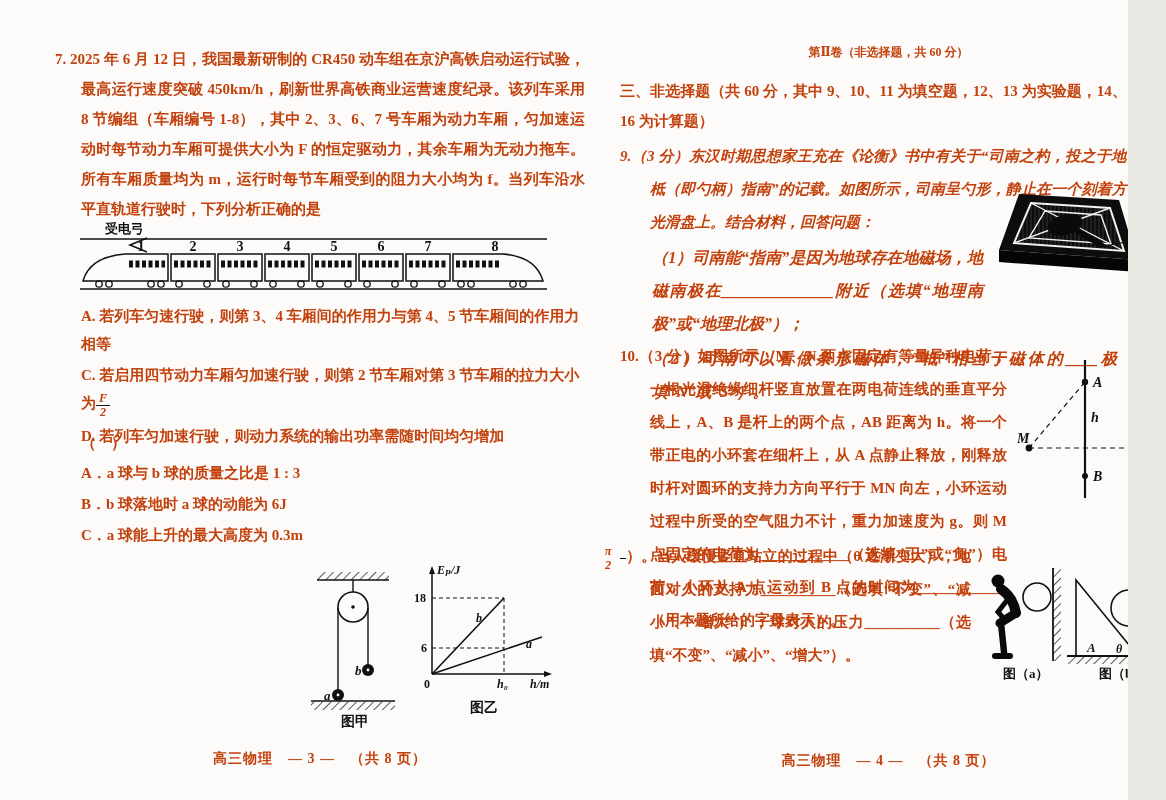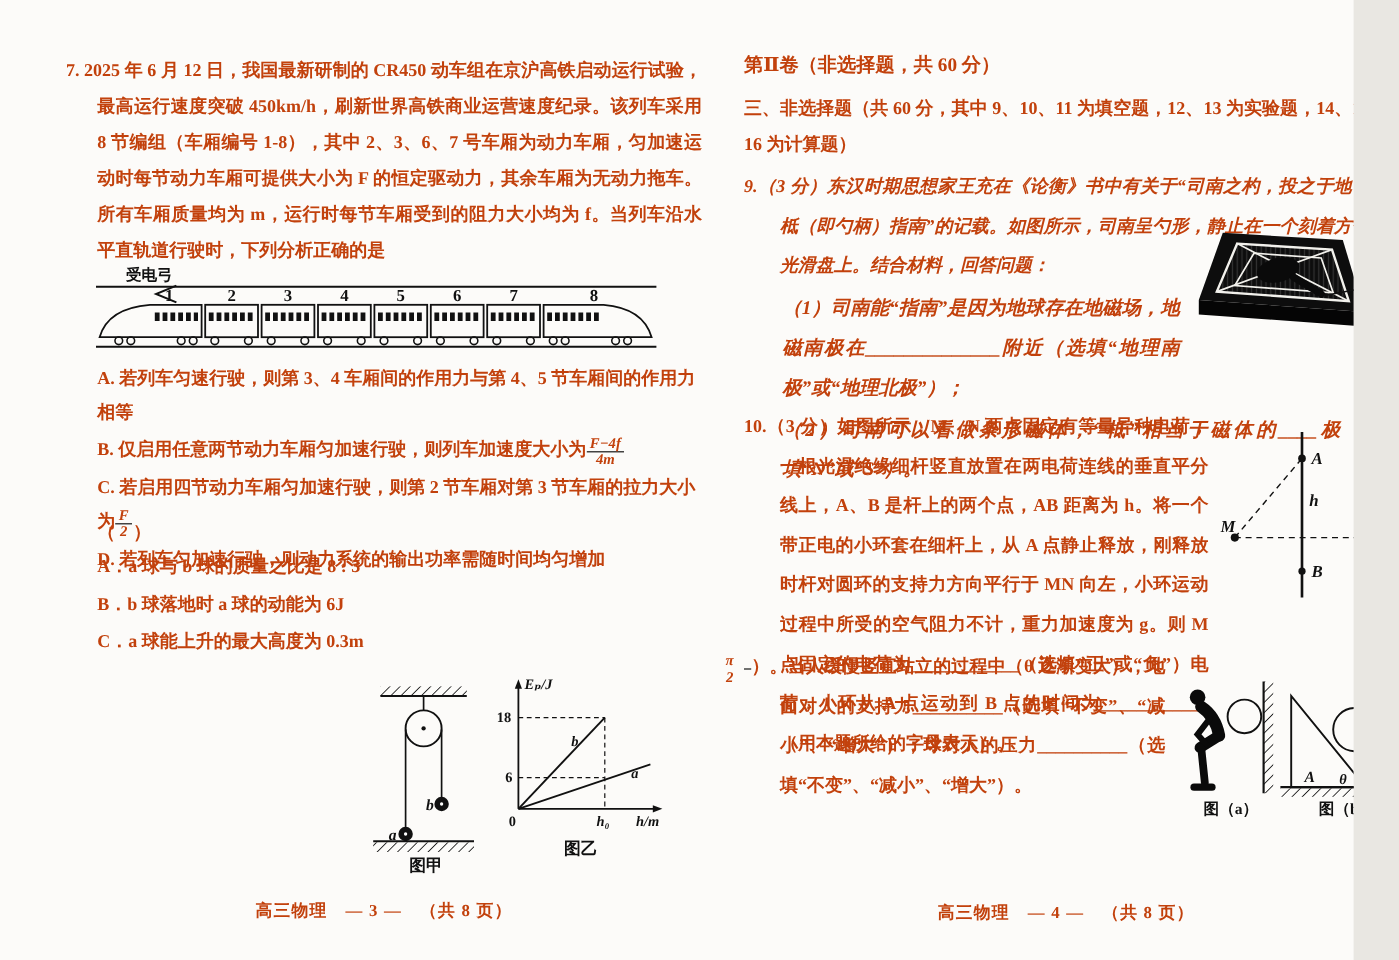--- a/index.html
+++ b/index.html
@@ -9,21 +9,21 @@
   #page3{left:55px;width:530px;}
   #page4{left:620px;width:537px;}
   .q{position:absolute;left:0;width:100%;}
   .qtext{font-size:15px;line-height:30px;text-align:justify;padding-left:26px;text-indent:-26px;margin:0;}
   #page4 .qtext{line-height:33px;padding-left:30px;text-indent:-30px;}
   .sub{font-size:16px;line-height:33px;text-align:justify;margin:2px;padding-left:30px;}
   .opt{font-size:15px;line-height:28px;margin:0 0 3px 0;padding-left:26px;font-family:Liberation Serif, serif;}
   .frac{display:inline-block;vertical-align:-0.65em;text-align:center;line-height:1.05;font-size:0.82em;font-style:italic;}
   .frac .fn{display:block;border-bottom:1.4px solid #161616;padding:0 3px;}
   .frac .fd{display:block;padding:0 3px;}
-  .hdr{font-size:16px;font-weight:700;text-align:left;margin:0;}
+  .hdr{font-size:12px;font-weight:700;text-align:center;margin:0;}
   .intro{font-size:15px;font-weight:700;line-height:30px;text-align:justify;margin:0;}
   .footer{position:absolute;width:100%;text-align:center;font-size:14px;letter-spacing:1px;}
   .fig{position:absolute;}
   svg text{font-family:"Liberation Serif","DejaVu Serif",serif;fill:#111;}
   .paren{font-size:15px;margin:0;padding-left:26px;}
 </style>
 </head>
 <body>
 
 <div id="sheet">
@@ -98,29 +98,28 @@
             <use href="#wh" x="396" y="62"></use>
             <use href="#wh" x="438" y="62"></use>
             <use href="#wh" x="448" y="62"></use>
         </g>
         <line x1="5" y1="67" x2="472" y2="67" stroke="#111" stroke-width="1.6"></line>
       </svg>
     </div>
 
     <div class="q" style="top:262px;">
       <p class="opt">A. 若列车匀速行驶，则第 3、4 车厢间的作用力与第 4、5 节车厢间的作用力相等</p>
-      <p class="opt"><span>B. 仅启用任意两节动力车厢匀加速行驶，则列车加速度大小为</span><span class="frac"><span class="fn">F−4f</span><span class="fd">4m</span></span></p>
       <p class="opt"><span>C. 若启用四节动力车厢匀加速行驶，则第 2 节车厢对第 3 节车厢的拉力大小为</span><span class="frac"><span class="fn">F</span><span class="fd">2</span></span></p>
       <p class="opt">D. 若列车匀加速行驶，则动力系统的输出功率需随时间均匀增加</p>
     </div>
 
     <div class="q" style="top:384px;">
       <p class="paren" style="margin-top:10px;">（　）</p>
       <div style="width:255px;margin-top:6px;">
-        <p class="opt">A．a 球与 b 球的质量之比是 8 : 3</p>
+        <p class="opt">A．a 球与 b 球的质量之比是 1 : 3</p>
         <p class="opt">B．b 球落地时 a 球的动能为 6J</p>
         <p class="opt">C．a 球能上升的最大高度为 0.3m</p>
       </div>
     </div>
 
     <div class="fig" style="left:248px;top:528px;">
       <svg width="100" height="160" viewBox="0 0 100 160">
         <defs>
           <pattern id="hat1" width="6" height="6" patternUnits="userSpaceOnUse" patternTransform="rotate(45)">
             <line x1="0" y1="0" x2="0" y2="6" stroke="#111" stroke-width="1.4"></line>

